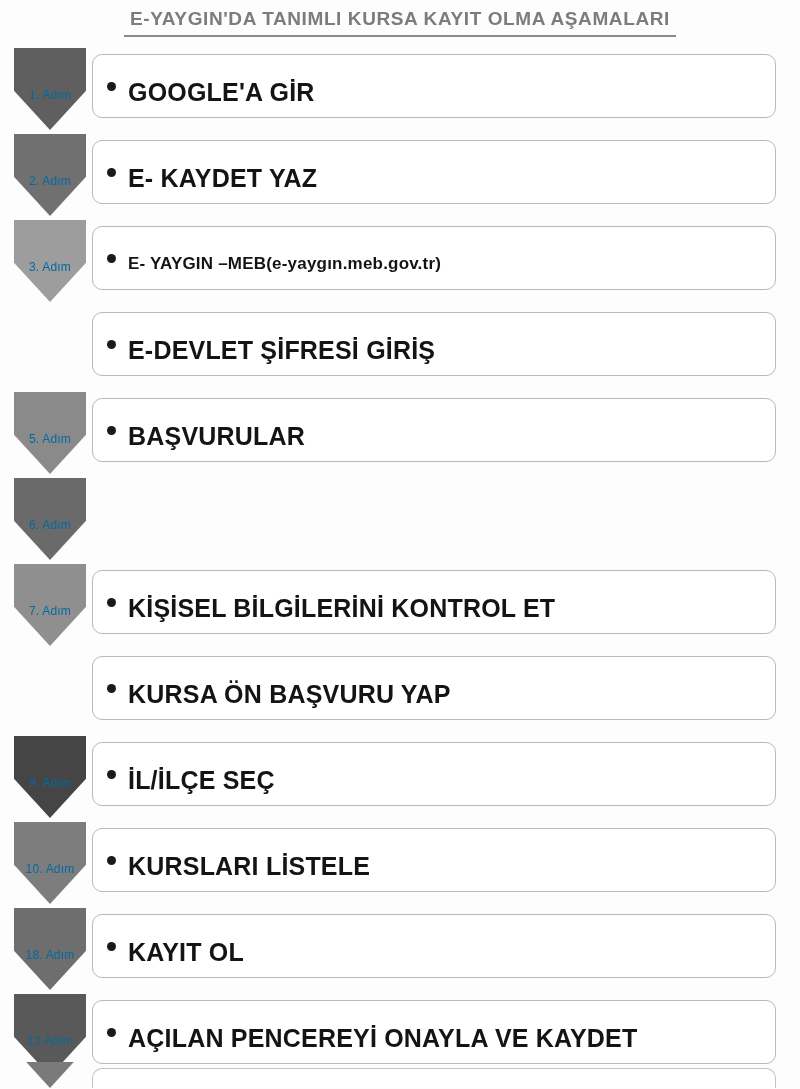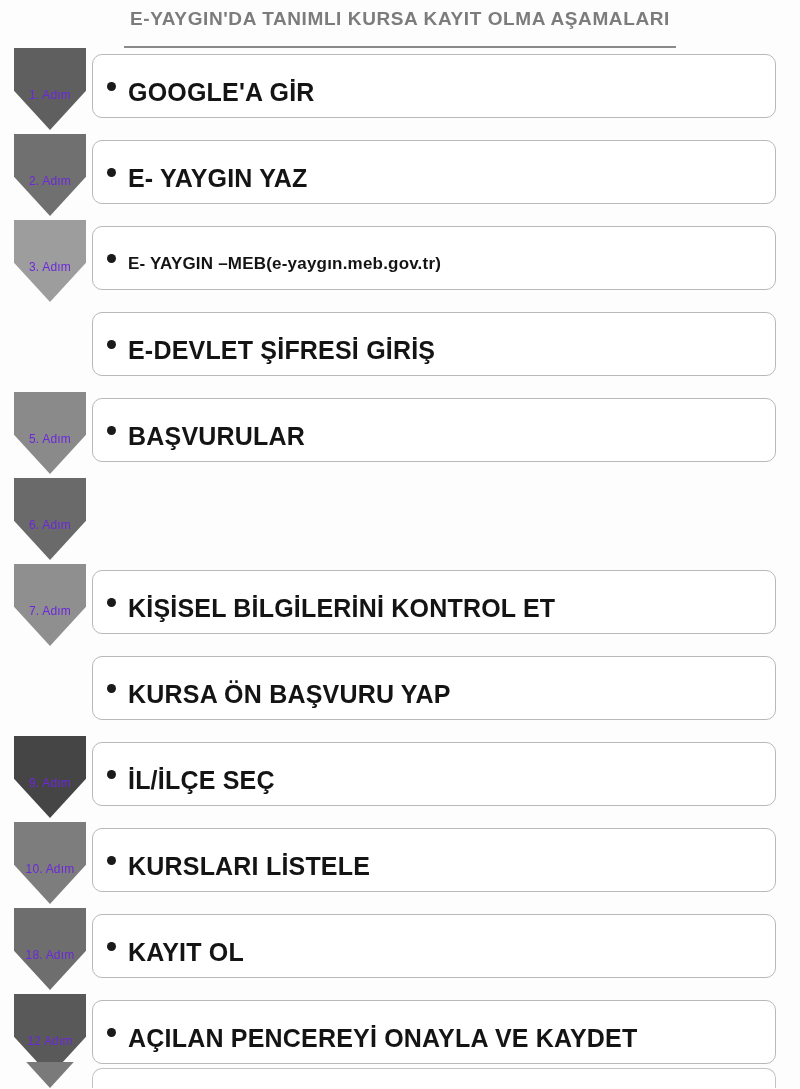--- a/index.html
+++ b/index.html
@@ -30,21 +30,21 @@
     text-align: center;
   }
   .title {
     display: inline-block;
     font-family: "Liberation Sans", sans-serif;
     font-weight: bold;
     font-size: 19px;
     letter-spacing: 0.6px;
     color: #7c7c7c;
     border-bottom: 2px solid #8a8a8a;
-    padding: 0 6px 16px 6px;
+    padding: 0 6px 5px 6px;
     white-space: nowrap;
   }
 
   .steps {
     position: absolute;
     top: 46px;
     left: 0;
     width: 800px;
   }
 
@@ -71,21 +71,21 @@
     clip-path: polygon(0% 0%, 100% 0%, 100% 52%, 50% 100%, 0% 52%);
     background: #6f6f6f;
   }
   .chevron .step-label {
     position: absolute;
     left: 0;
     top: 40px;
     width: 72px;
     text-align: center;
     font-size: 12px;
-    color: #6d28d9;
+    color: #0369a1;
     font-family: "Liberation Sans", sans-serif;
     letter-spacing: 0.2px;
     z-index: 2;
     pointer-events: none;
   }
 
   
   .box {
     position: absolute;
     left: 92px;
@@ -175,21 +175,21 @@
       </div>
     </div>
 
     <div class="step-row">
       <div class="chevron">
         <div class="shape" style="background: rgb(112, 112, 112);"></div>
         <div class="step-label">2. Adım</div>
       </div>
       <div class="box">
         <span class="bullet"></span>
-        <span class="box-text">E- YAYGIN YAZ</span>
+        <span class="box-text">E- KAYDET YAZ</span>
       </div>
     </div>
 
     <div class="step-row">
       <div class="chevron">
         <div class="shape" style="background: rgb(157, 157, 157);"></div>
         <div class="step-label">3. Adım</div>
       </div>
       <div class="box">
         <span class="bullet"></span>

